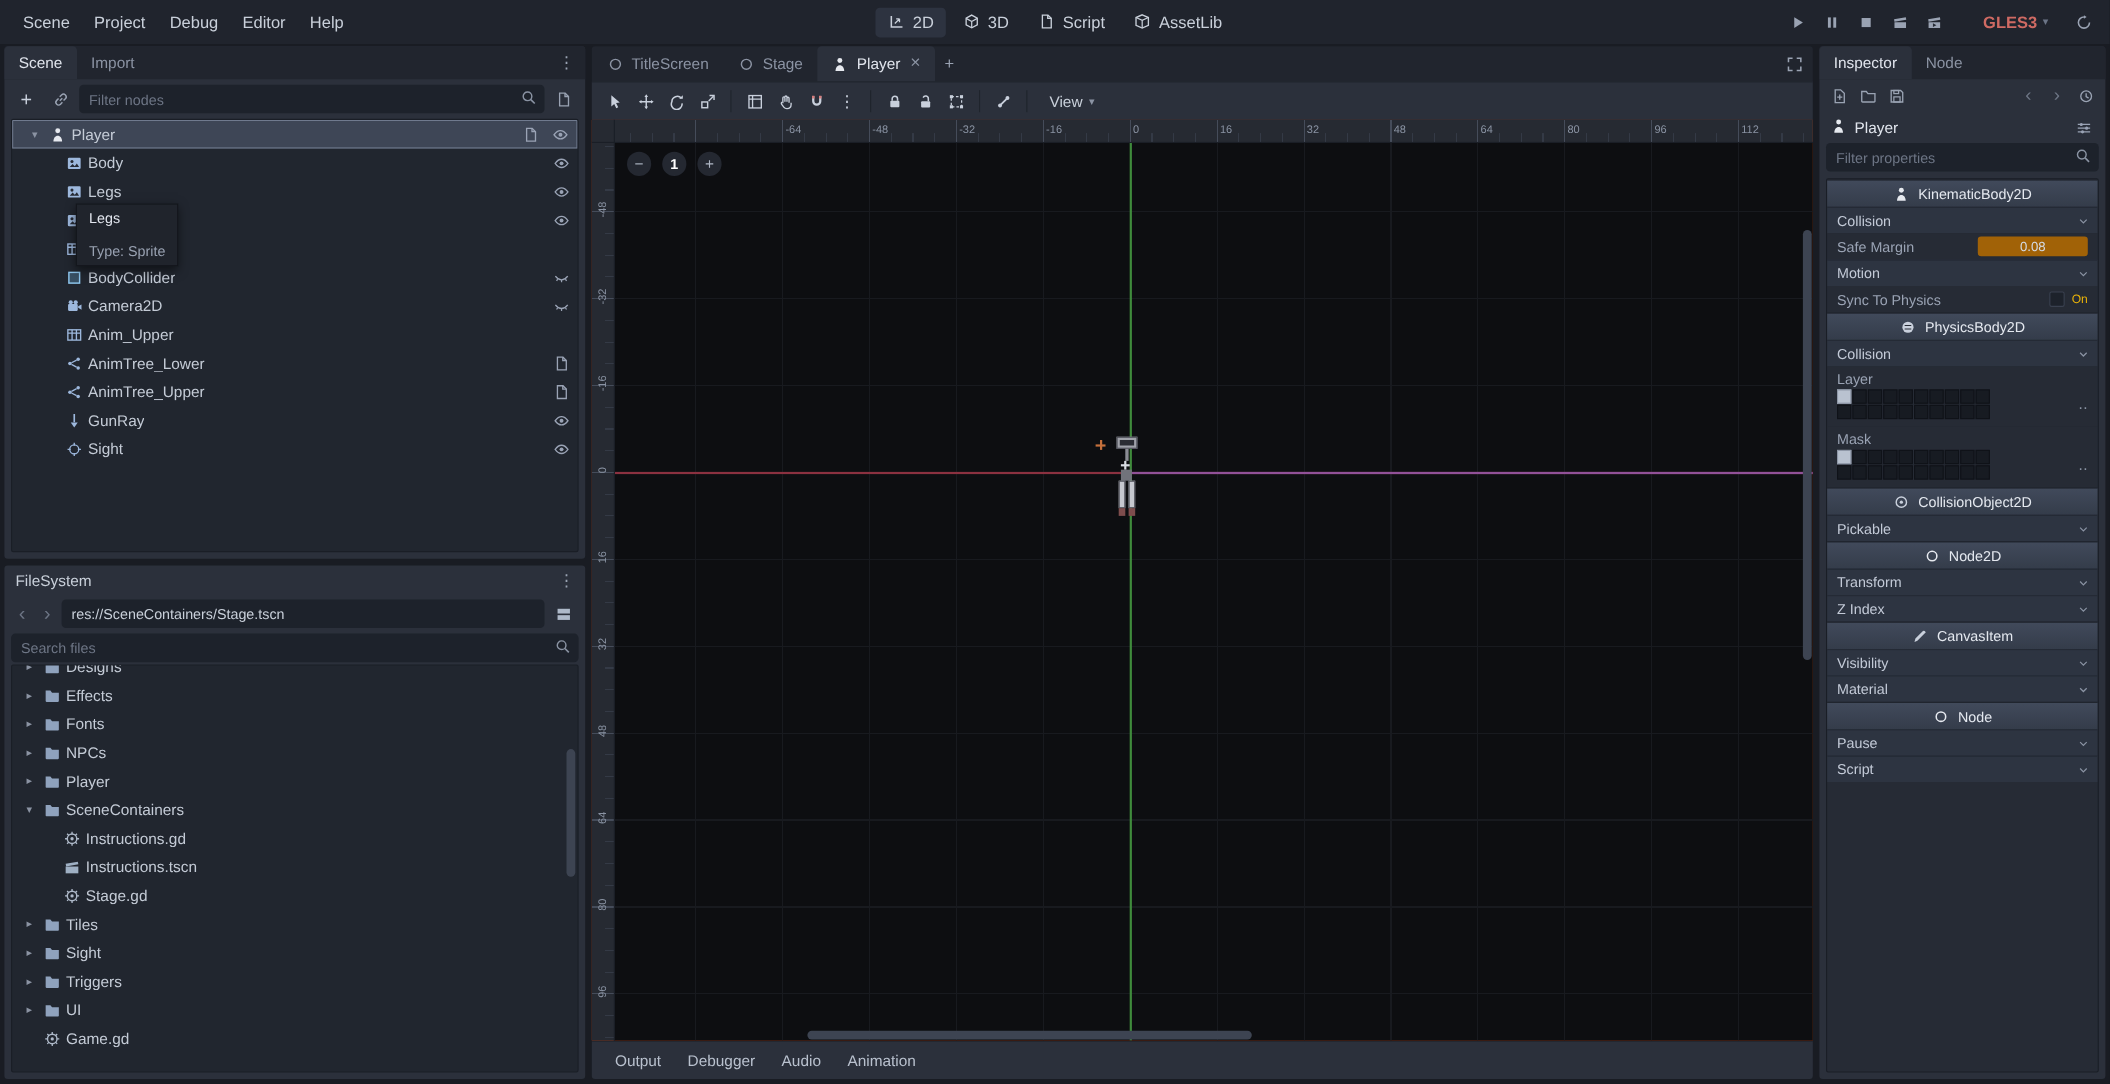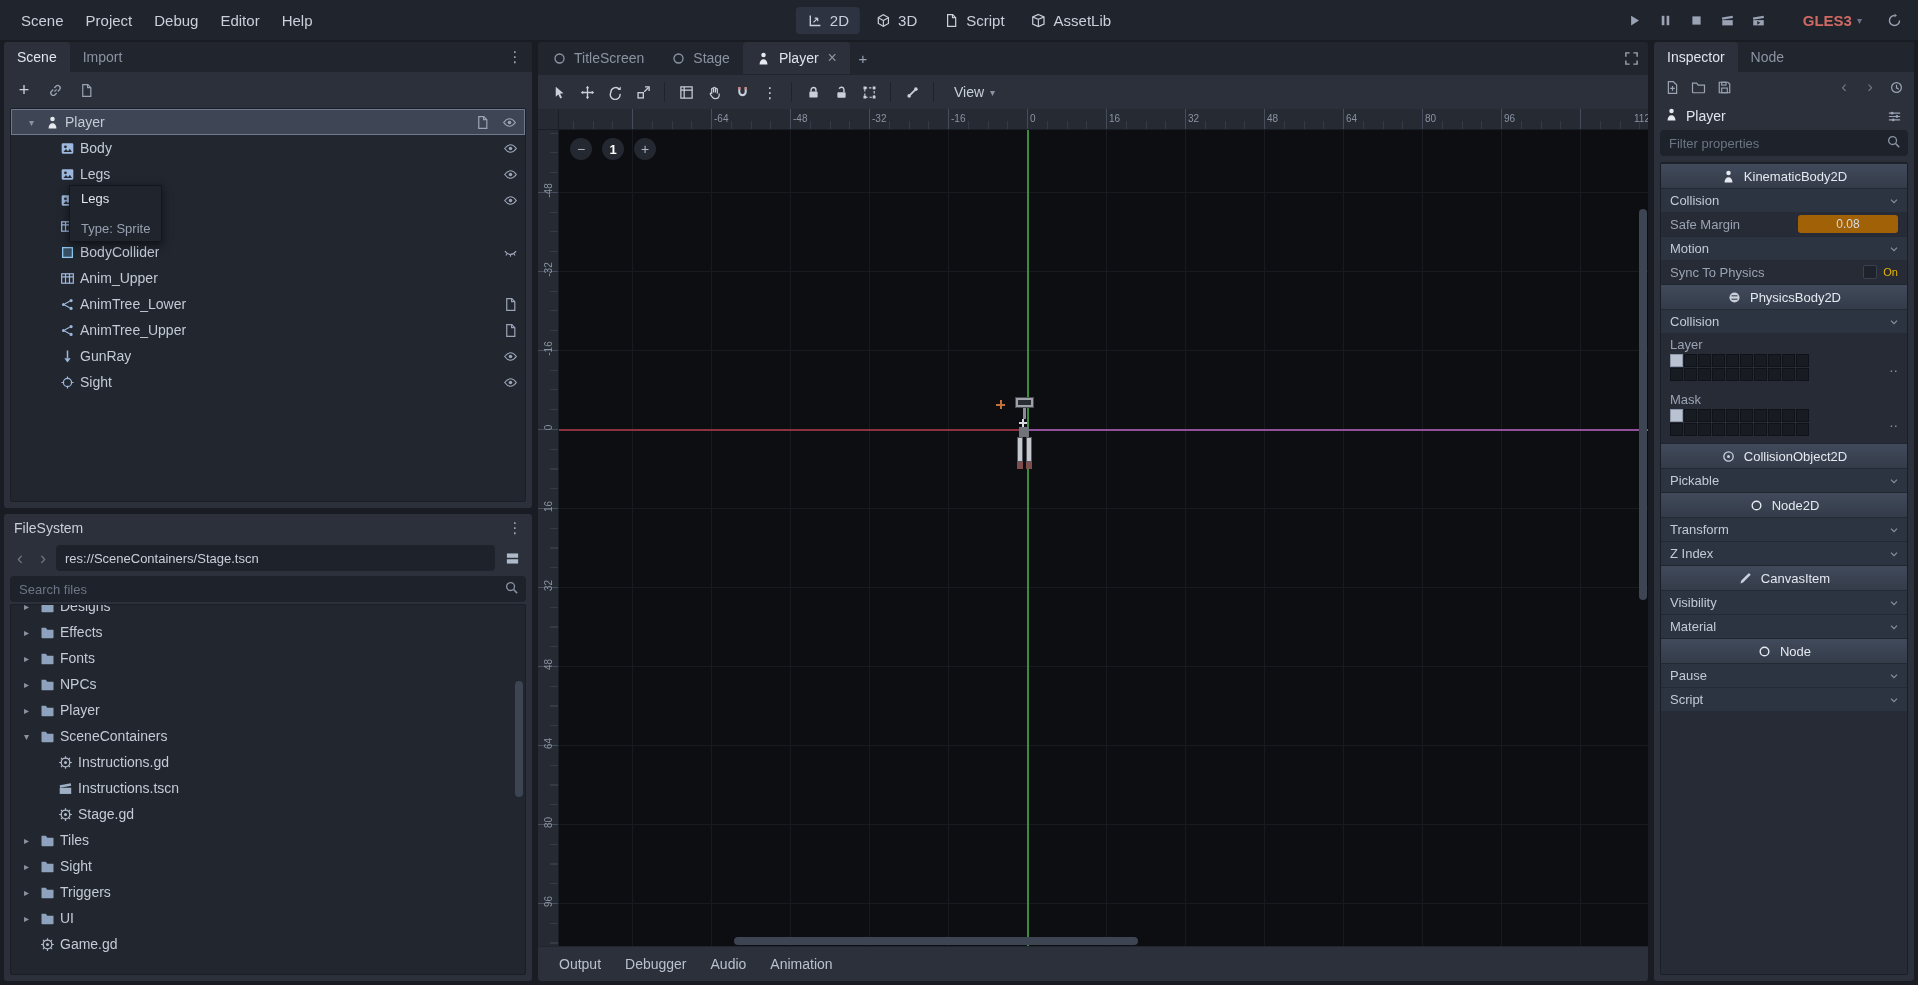--- a/index.html
+++ b/index.html
@@ -6,21 +6,21 @@
   body{width:1918px;height:985px;overflow:hidden;background:#191c23;font-family:"Liberation Sans","DejaVu Sans",sans-serif;color:#c6cdd8;font-size:14px;-webkit-font-smoothing:antialiased}
   .app{width:100%;height:100%;display:flex;flex-direction:column}
   .flex{flex:1}
   .icon{display:inline-flex;width:16px;height:16px;align-items:center;justify-content:center;flex:none;font-style:normal;line-height:1}
   .icon svg{width:15px;height:15px;display:block}
 
   
   .menubar{height:40px;flex:none;display:flex;align-items:center;background:#20242d;padding:0 10px;position:relative}
   .menu-item{padding:6px 11px;font-size:15px;color:#c9d0da;border-radius:4px}
   .ws-group{position:absolute;left:50%;transform:translateX(-50%);display:flex;gap:4px}
-  .ws-item{display:flex;align-items:flex-end;gap:7px;padding:5px 11px;font-size:15px;color:#c9d0da;border-radius:4px}
+  .ws-item{display:flex;align-items:flex-start;gap:7px;padding:5px 11px;font-size:15px;color:#c9d0da;border-radius:4px}
   .ws-item.active{background:#2d3340}
   .right-group{margin-left:auto;display:flex;align-items:center;gap:2px}
   .transport{display:flex;gap:3px;margin-right:28px}
   .tool-btn{width:28px;height:26px;display:flex;align-items:center;justify-content:center;border-radius:4px;color:#9aa3b3;font-size:15px}
   .renderer{display:flex;align-items:center;gap:5px;margin-right:16px}
   .renderer-label{color:#cf6a63;font-size:15px;font-weight:bold}
   .renderer-caret{color:#6b7486;font-size:10px}
 
   
   .main{flex:1;display:flex;gap:6px;padding:2px 4px 4px;min-height:0}
@@ -287,20 +287,29 @@
               <span style="font-size:18px;color:#c9d0dc">+</span>
             </div>
           <div class="tool-btn" id="instance-slot">
               <span class="icon ">
                 <svg viewBox="0 0 16 16">
                   <path d="M6.8 9.2l2.4-2.4" stroke="currentColor" stroke-width="1.4"></path>
                   <path d="M5.6 7L3.8 8.8a2.6 2.6 0 003.7 3.7l1.8-1.8M10.4 9l1.8-1.8a2.6 2.6 0 00-3.7-3.7L6.7 5.3" fill="none" stroke="currentColor" stroke-width="1.4"></path>
                 </svg>
               </span>
             </div>
+          <div class="filter-wrap">
+            <input placeholder="Filter nodes" style="">
+            <span class="search-pos" id="scene-search-slot"><span class="icon ">
+                  <svg viewBox="0 0 16 16">
+                    <circle cx="7" cy="7" r="4.2" fill="none" stroke="currentColor" stroke-width="1.4"></circle>
+                    <path d="M10.2 10.2L14 14" stroke="currentColor" stroke-width="1.6"></path>
+                  </svg>
+                </span></span>
+          </div>
           <div class="tool-btn" id="attach-script-slot">
               <span class="icon ">
                 <svg viewBox="0 0 16 16">
                   <path d="M4 1.8h5.4L12.6 5v9.2H4z" fill="none" stroke="currentColor" stroke-width="1.3"></path>
                   <path d="M9.2 1.8V5h3.4" fill="none" stroke="currentColor" stroke-width="1.3"></path>
                 </svg>
               </span>
             </div>
         </div>
         <div class="inset" id="scene-tree">
@@ -403,20 +412,41 @@
               <span class="flex"></span>
             </div>
             <div class="tree-row" style="padding-left:28px">
               <span class="expander"></span>
               <span class="icon ">
                 <svg viewBox="0 0 16 16">
                   <rect x="2.8" y="2.8" width="10.4" height="10.4" fill="rgba(120,190,240,.28)" stroke="#8ec6ee" stroke-width="1.4"></rect>
                 </svg>
               </span>
               <span class="row-label">BodyCollider</span>
+              <span class="flex"></span>
+              <div class="row-btn">
+                <span class="icon ">
+                  <svg viewBox="0 0 16 16">
+                    <path d="M2 6.5c2 2.6 4 3.6 6 3.6s4-1 6-3.6" fill="none" stroke="currentColor" stroke-width="1.3"></path>
+                    <path d="M4.2 9.3l-1 1.8M8 10.3v2.1M11.8 9.3l1 1.8" stroke="currentColor" stroke-width="1.2"></path>
+                  </svg>
+                </span>
+              </div>
+            </div>
+            <div class="tree-row" style="padding-left:28px">
+              <span class="expander"></span>
+              <span class="icon ">
+                <svg viewBox="0 0 16 16">
+                  <circle cx="4.6" cy="4" r="2" fill="#9db8dd"></circle>
+                  <circle cx="9.4" cy="4" r="2" fill="#9db8dd"></circle>
+                  <rect x="2" y="5.8" width="9.4" height="6.6" rx="1" fill="#9db8dd"></rect>
+                  <path d="M11.8 8l3.2-1.8v5L11.8 9.4z" fill="#9db8dd"></path>
+                </svg>
+              </span>
+              <span class="row-label">Camera2D</span>
               <span class="flex"></span>
               <div class="row-btn">
                 <span class="icon ">
                   <svg viewBox="0 0 16 16">
                     <path d="M2 6.5c2 2.6 4 3.6 6 3.6s4-1 6-3.6" fill="none" stroke="currentColor" stroke-width="1.3"></path>
                     <path d="M4.2 9.3l-1 1.8M8 10.3v2.1M11.8 9.3l1 1.8" stroke="currentColor" stroke-width="1.2"></path>
                   </svg>
                 </span>
               </div>
             </div>
@@ -847,21 +877,21 @@
             <span class="rt-label" style="left:235px">-48</span>
             <span class="rt-label" style="left:314px">-32</span>
             <span class="rt-label" style="left:393px">-16</span>
             <span class="rt-label" style="left:472px">0</span>
             <span class="rt-label" style="left:551px">16</span>
             <span class="rt-label" style="left:630px">32</span>
             <span class="rt-label" style="left:709px">48</span>
             <span class="rt-label" style="left:788px">64</span>
             <span class="rt-label" style="left:867px">80</span>
             <span class="rt-label" style="left:946px">96</span>
-            <span class="rt-label" style="left:1076px">112</span>
+            <span class="rt-label" style="left:1025px">112</span>
           </div>
         <div class="ruler-left" id="ruler-left">
             <span class="rl-label" style="top:56px">-48</span>
             <span class="rl-label" style="top:135px">-32</span>
             <span class="rl-label" style="top:214px">-16</span>
             <span class="rl-label" style="top:293px">0</span>
             <span class="rl-label" style="top:372px">16</span>
             <span class="rl-label" style="top:451px">32</span>
             <span class="rl-label" style="top:530px">48</span>
             <span class="rl-label" style="top:609px">64</span>

